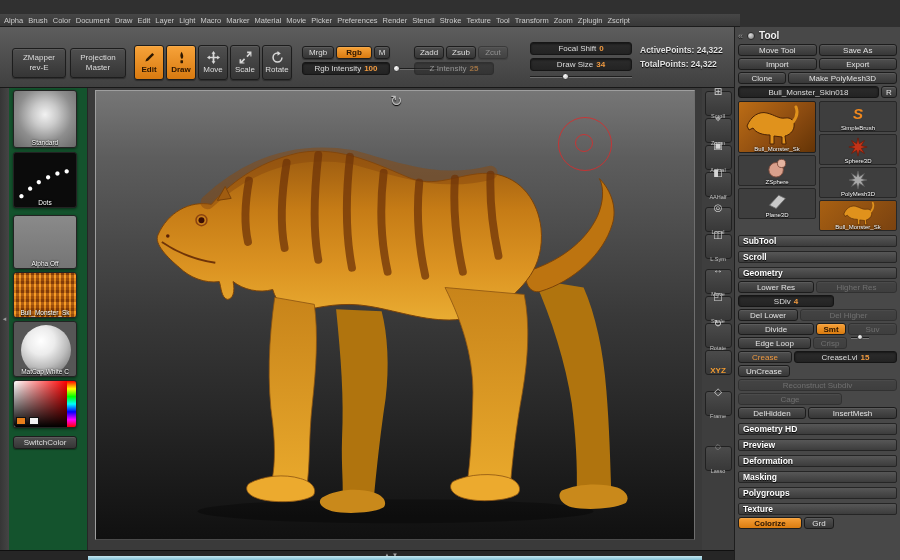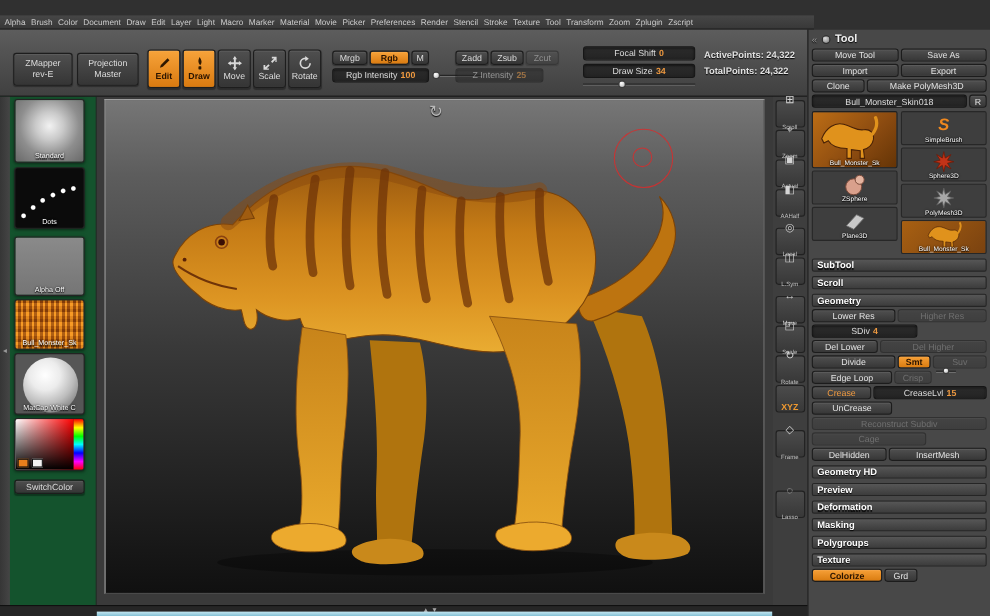--- a/index.html
+++ b/index.html
@@ -461,21 +461,21 @@
         </div>
     </div>
     <div class="prow">
       <div class="pbtn otext" style="width:54px">Crease</div>
       <div class="pslider f1">
         <span>CreaseLvl</span>
           <span class="v">15</span>
       </div>
     </div>
     <div class="prow">
-      <div class="pbtn" style="width:73px">UnCrease</div>
+      <div class="pbtn" style="width:52px">UnCrease</div>
     </div>
     <div class="prow">
       <div class="pbtn dis f1">Reconstruct Subdiv</div>
     </div>
     <div class="prow">
       <div class="pbtn dis" style="width:104px">Cage</div>
     </div>
     <div class="prow">
       <div class="pbtn" style="width:68px">DelHidden</div>
       <div class="pbtn f1">InsertMesh</div>

